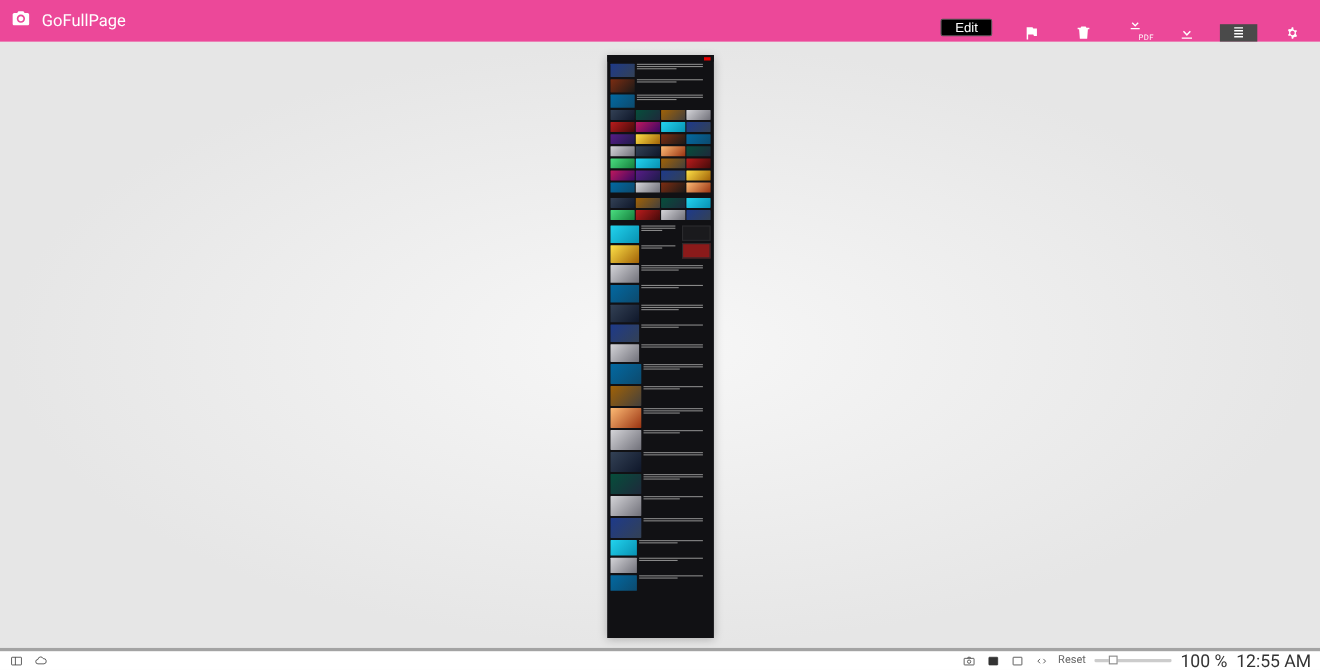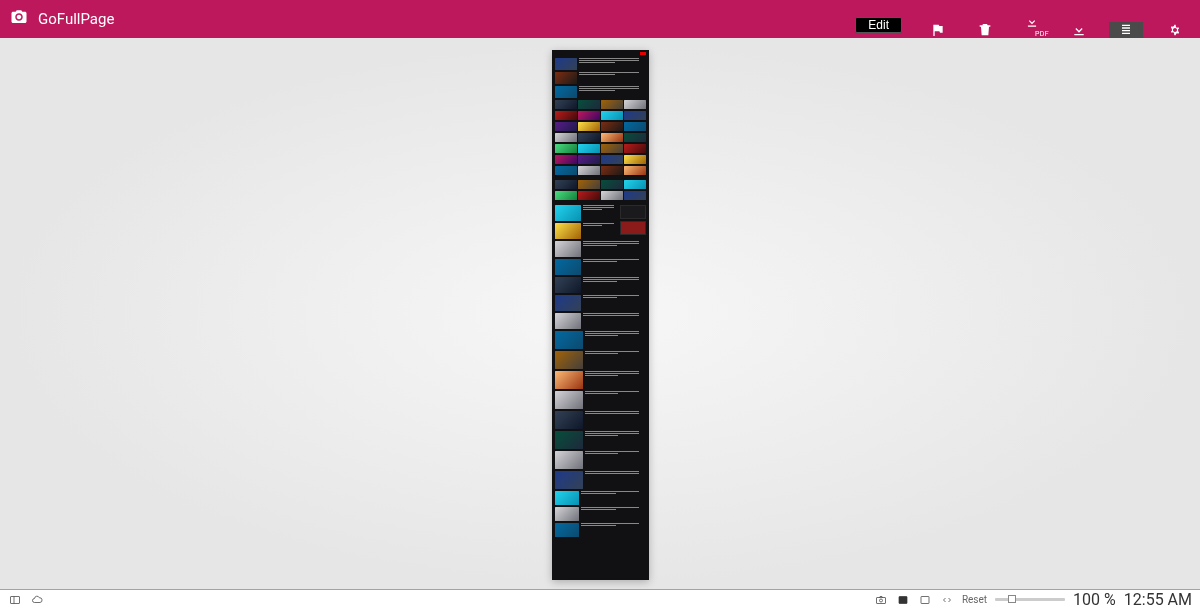--- a/index.html
+++ b/index.html
@@ -6,21 +6,21 @@
     body {
       width: 1200px;
       height: 609px;
       font-family: -apple-system, BlinkMacSystemFont, "Segoe UI", Roboto, sans-serif;
       background: #eeeeee;
       overflow: hidden;
       position: relative;
     }
     .topbar {
       height: 38px;
-      background: #be185d;
+      background: #ec4899;
       display: flex;
       align-items: center;
       padding: 0 10px;
       color: #fff;
     }
     .topbar-left {
       display: flex;
       align-items: center;
       gap: 10px;
     }
@@ -110,21 +110,21 @@
     .line { height:1px; background:#888; width: 90%; }
     .line.short { width: 55%; }
     .grid4 { display:flex; gap:1px; margin-bottom:2px; }
     .grid4 .th { height:9px; }
 
     .bottombar {
       position: absolute;
       left: 0; right: 0; bottom: 0;
       height: 20px;
       background: #fff;
-      border-top: 1px solid #a3a3a3;
+      border-top: 3px solid #a3a3a3;
       display: flex;
       align-items: center;
       padding: 0 8px;
       font-size: 10px;
       color: #333;
       gap: 24px;
     }
     .bb-left { display:flex; align-items:center; gap: 8px; }
     .bb-right { margin-left:auto; display:flex; align-items:center; gap:8px; }
     .bb-icon { width:14px; height:14px; display:flex; align-items:center; justify-content:center; cursor:pointer; }

